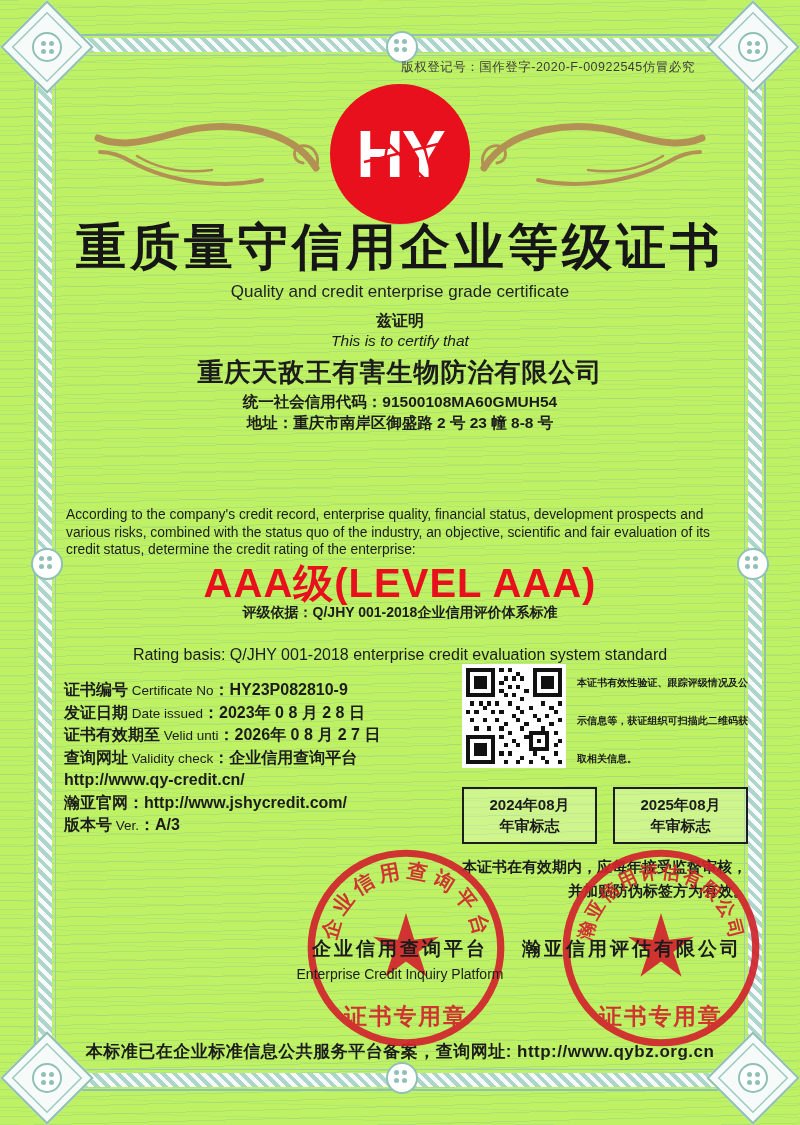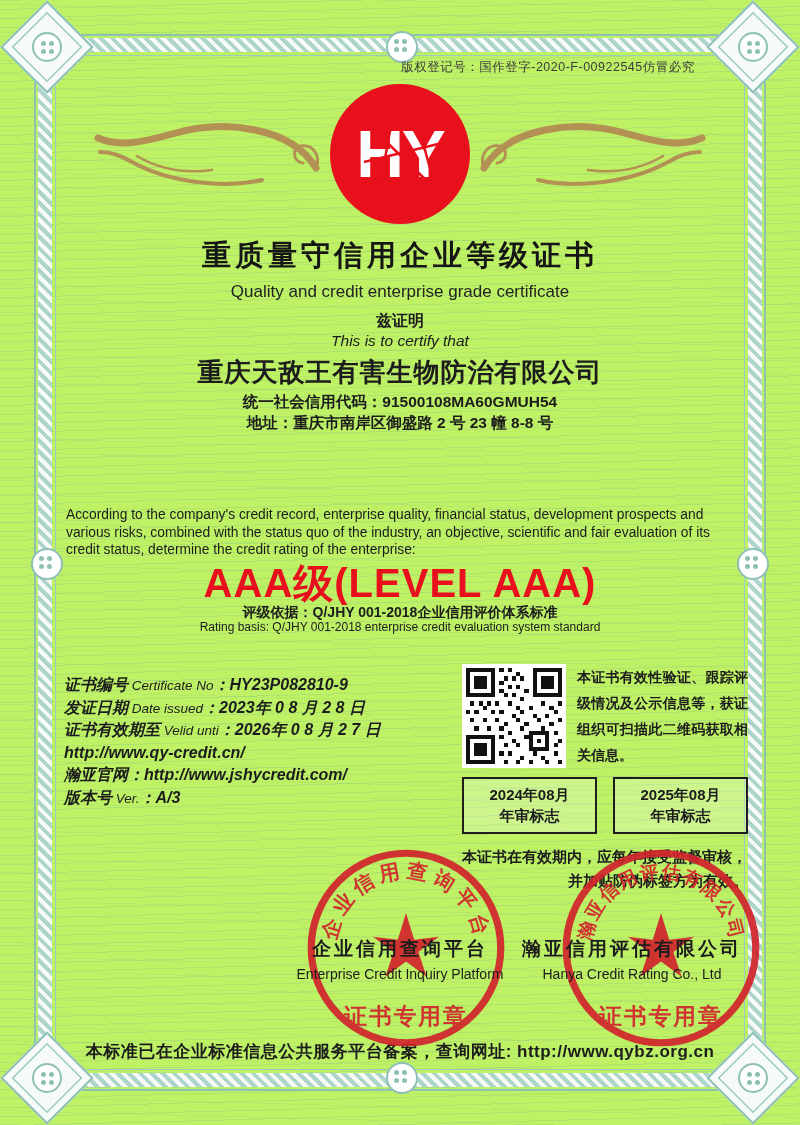--- a/index.html
+++ b/index.html
@@ -22,39 +22,39 @@
   .corner .c-circle{position:absolute;left:50%;top:50%;width:26px;height:26px;margin:-15px 0 0 -15px;
           border:2px solid #8fc0b6;border-radius:50%;background:#fff;transform:rotate(-45deg);}
   .dots{position:absolute;left:7px;top:7px;width:5px;height:5px;border-radius:50%;background:#8fc0b6;
         box-shadow:8px 0 0 #8fc0b6,0 8px 0 #8fc0b6,8px 8px 0 #8fc0b6;}
   .edge-button{position:absolute;width:28px;height:28px;border:2px solid #8fc0b6;border-radius:50%;
         background:#fff;}
   .edge-button .dots{left:6px;top:6px;}
   
   .center{left:0;width:100%;text-align:center;}
   .reg-line{top:59px;font-size:12.5px;color:#3c3c3c;padding-left:148px;letter-spacing:0.5px;}
-  .title{top:236px;font-size:29px;font-weight:600;letter-spacing:4px;color:#161616;}
+  .title{top:214px;font-size:50px;font-weight:600;letter-spacing:4px;color:#161616;}
   .subtitle{top:282px;font-size:17px;color:#222;}
   .certify-cn{top:311px;font-size:16px;font-weight:600;}
   .certify-en{top:332px;font-size:15.5px;font-style:italic;}
   .company{top:355px;font-size:26px;font-weight:700;letter-spacing:1px;}
   .code{top:392px;font-size:15.5px;font-weight:600;}
   .address{top:413px;font-size:15.5px;font-weight:700;}
   .para-cn{top:455px;left:66px;width:674px;font-size:15.5px;font-weight:600;line-height:24px;text-align:justify;}
   .para-en{top:506px;left:66px;width:674px;font-size:13.8px;line-height:17.5px;}
   .grade{top:556px;font-size:40px;font-weight:700;letter-spacing:1px;}
   .basis-cn{top:604px;font-size:14px;font-weight:600;}
-  .basis-en{top:620px;font-size:12px;}
+  .basis-en{top:646px;font-size:16px;}
   .details{top:676px;left:64px;width:398px;}
-  .detail-line{height:22.5px;line-height:18px;font-size:16px;font-weight:600;white-space:nowrap;font-style:italic;}
+  .detail-line{height:22.5px;line-height:28px;font-size:16px;font-weight:600;white-space:nowrap;}
   .detail-line .en{font-size:13.5px;font-weight:400;}
   .right-panel{top:664px;left:462px;width:286px;}
   .qr-row{display:flex;gap:11px;}
   .qr-box{width:104px;height:104px;background:#fff;flex:0 0 auto;}
-  .qr-note{font-size:14px;font-weight:600;line-height:26px;text-align:justify;}
+  .qr-note{font-size:10px;font-weight:600;line-height:38px;text-align:justify;}
   .annual-row{display:flex;gap:16px;margin-top:9px;}
   .annual-box{flex:1;border:2px solid #1d1d1d;text-align:center;padding:5px 0 6px;
               font-size:15px;font-weight:600;line-height:21px;background:rgba(255,255,255,0.25);}
   .validity-note{margin-top:11px;font-size:15px;font-weight:600;line-height:24px;}
   .validity-note .l2{text-align:right;}
   .sig{top:936px;text-align:center;z-index:3;}
   .sig-left{left:278px;width:244px;}
   .sig-right{left:512px;width:240px;}
   .sig .cn{font-size:19px;font-weight:600;letter-spacing:3px;}
   .sig .en{font-size:14px;margin-top:4px;}
@@ -145,20 +145,21 @@
 
   <div class="abs para-en">According to the company's credit record, enterprise quality, financial status, development prospects and various risks, combined with the status quo of the industry, an objective, scientific and fair evaluation of its credit status, determine the credit rating of the enterprise:</div>
   <div class="abs center grade red">AAA级(LEVEL AAA)</div>
   <div class="abs center basis-cn">评级依据：Q/JHY 001-2018企业信用评价体系标准</div>
   <div class="abs center basis-en">Rating basis: Q/JHY 001-2018 enterprise credit evaluation system standard</div>
 
   <div class="abs details">
     <div class="detail-line"><span>证书编号</span><span class="en"> Certificate No</span><span>：HY23P082810-9</span></div>
     <div class="detail-line"><span>发证日期</span><span class="en"> Date issued</span><span>：2023年 0 8 月 2 8 日</span></div>
     <div class="detail-line"><span>证书有效期至</span><span class="en"> Velid unti</span><span>：2026年 0 8 月 2 7 日</span></div>
+    <div class="detail-line"><span>查询网址</span><span class="en"> Validity check</span><span>：企业信用查询平台</span></div>
     <div class="detail-line"><span></span><span class="en"></span><span>http://www.qy-credit.cn/</span></div>
     <div class="detail-line"><span>瀚亚官网</span><span class="en"></span><span>：http://www.jshycredit.com/</span></div>
     <div class="detail-line"><span>版本号</span><span class="en"> Ver.</span><span>：A/3</span></div>
   </div>
 
   <div class="abs right-panel">
     <div class="qr-row">
       <svg class="qr-box" viewBox="0 0 25 25" shape-rendering="crispEdges">
         <rect x="0" y="0" width="25" height="25" fill="#ffffff"></rect>
         <g fill="#111111">
@@ -221,17 +222,16 @@
     </text>
     <text x="100" y="174" text-anchor="middle" font-family="Liberation Sans, sans-serif" font-size="22" font-weight="bold" fill="#d2242c" letter-spacing="2">证书专用章</text>
   </svg>
 
   <div class="abs sig sig-left">
     <div class="cn">企业信用查询平台</div>
     <div class="en">Enterprise Credit Inquiry Platform</div>
   </div>
   <div class="abs sig sig-right">
     <div class="cn">瀚亚信用评估有限公司</div>
-    <div class="en">Hanya Credit Rating Co., Ltd</div>
   </div>
 
   <div class="abs center footer-line">本标准已在企业标准信息公共服务平台备案，查询网址: http://www.qybz.org.cn</div>
 </div>
 
 </body></html>

